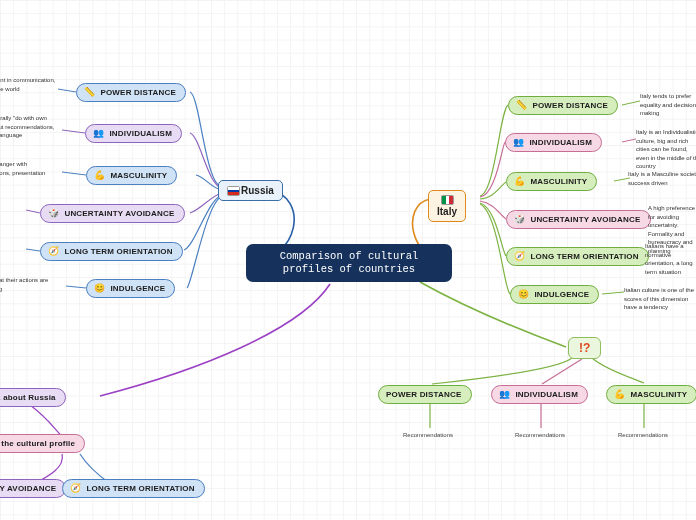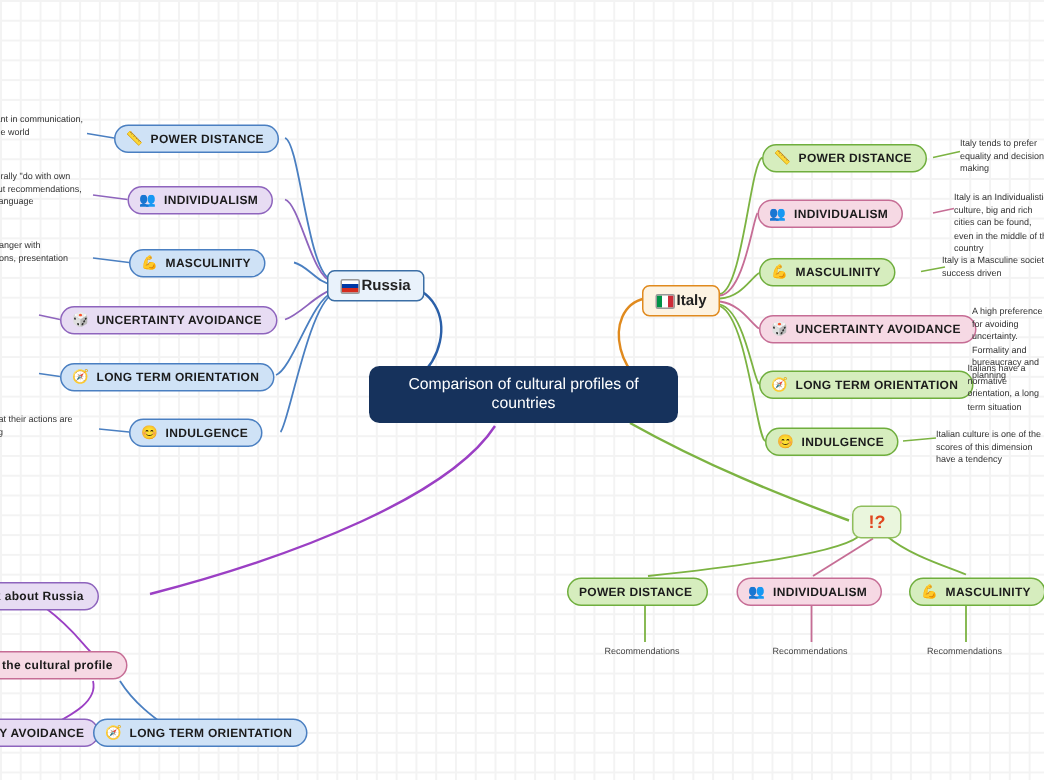--- a/index.html
+++ b/index.html
@@ -42,37 +42,39 @@
   .central {
     background: #16325c;
     color: #ffffff;
     border-radius: 7px;
     font-size: 10.5px;
     line-height: 13px;
     text-align: center;
     justify-content: center;
     padding: 8px 10px;
     white-space: normal;
+    font-family: Liberation Mono, monospace;
   }
   
   .country {
     border-radius: 5px;
     font-size: 10px;
     font-weight: bold;
     color: #222;
     padding: 4px 8px;
     gap: 1px;
   }
   .country.russia {
     background: #e9f2fb;
     border: 1.2px solid #3b6ea5;
   }
   .country.italy {
     background: #fdf3e2;
     border: 1.2px solid #e08a1e;
+    flex-direction: column;
   }
   
   .dim {
     border-radius: 11px;
     font-size: 8px;
     font-weight: bold;
     color: #1b1b1b;
     padding: 4px 9px 4px 7px;
     gap: 5px;
     letter-spacing: 0.2px;

